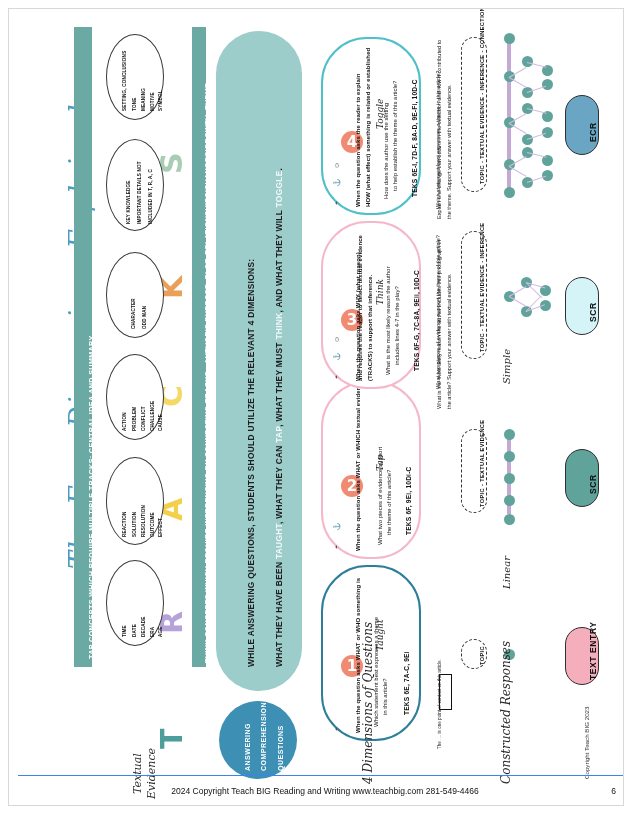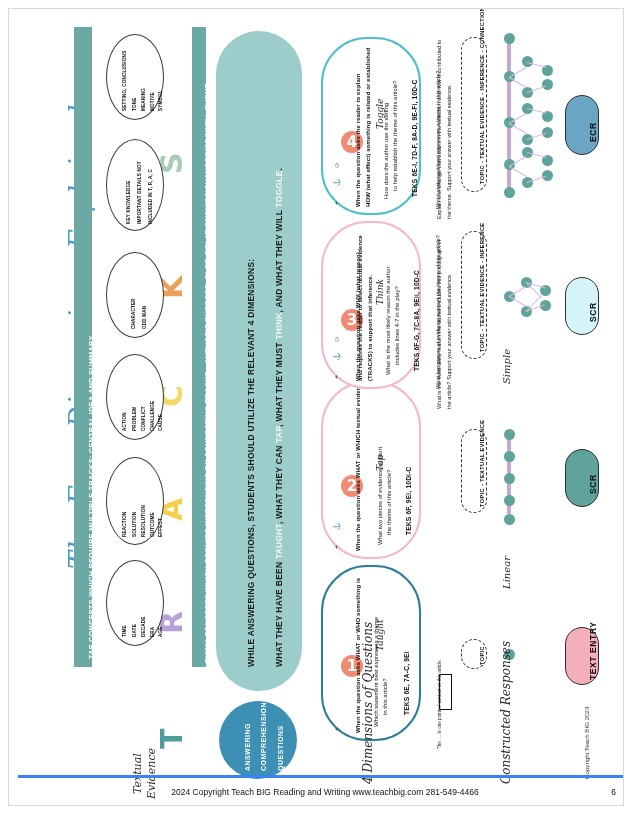--- a/index.html
+++ b/index.html
@@ -124,21 +124,21 @@
 
   
   .rpill {
     position:absolute; border:1.4px solid #2f2f2f; border-radius:26px;
   }
   .rpill .t { font-size:8.5px; font-weight:bold; color:#111; letter-spacing:.6px; white-space:nowrap; }
 
   
   .footer {
     position:absolute; left:9px; top:766px; width:614px; height:30px;
-    border-top:3px solid #3b82f6;
+    border-top:1px solid #3b82f6;
     display:flex; align-items:center; justify-content:center;
   }
   .footer .ft { font-size:8.5px; color:#111; }
   .footer .pg { position:absolute; right:16px; font-size:8.5px; color:#111; }
   .bx { position:absolute; border:1.6px solid #111; background:#fff; }
 </style>
 </head>
 <body>
 
 <div class="page">

